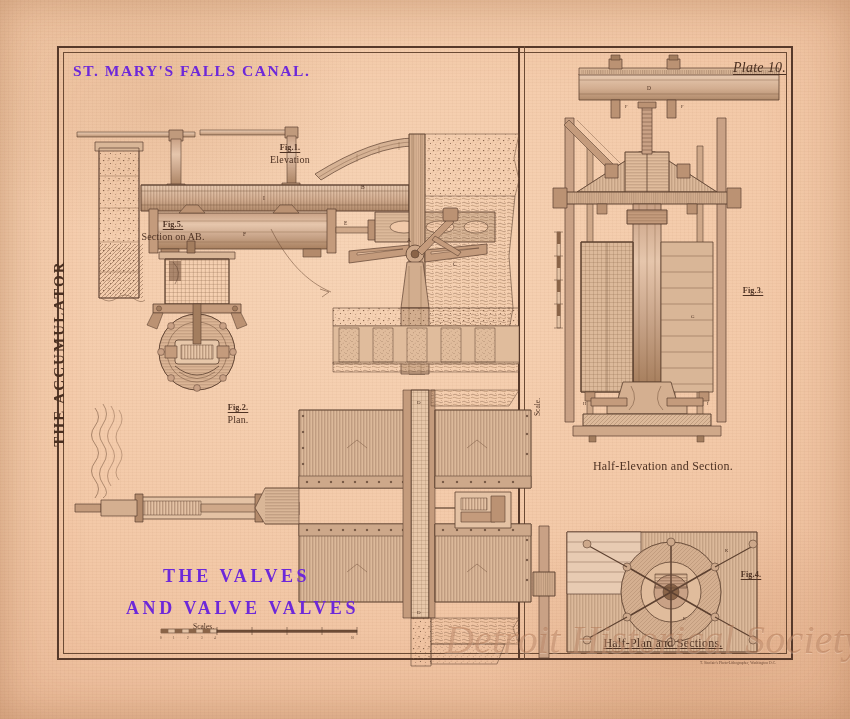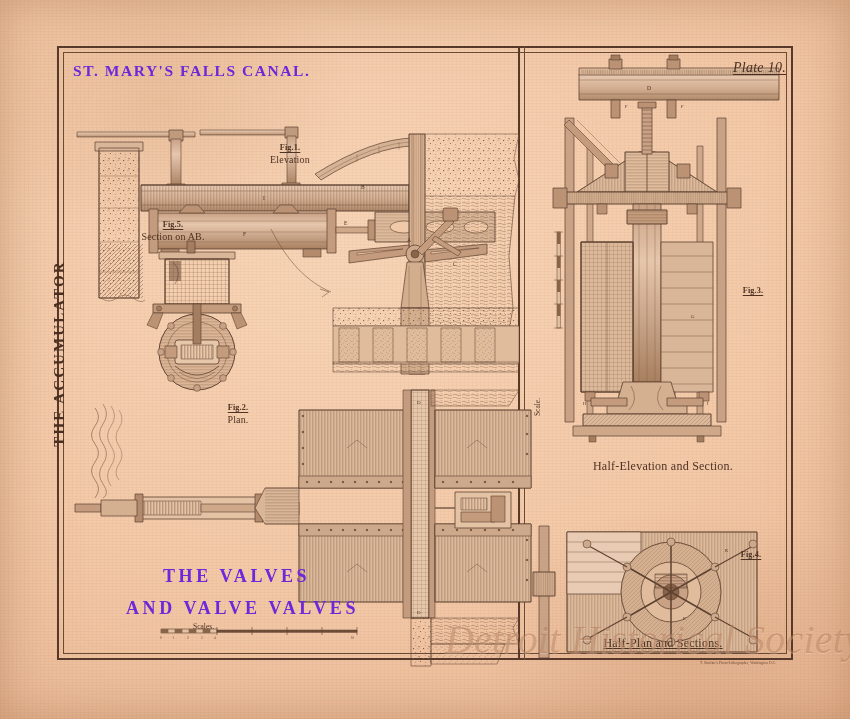--- a/index.html
+++ b/index.html
@@ -66,21 +66,21 @@
     color:#4a2f20;letter-spacing:.02em;text-decoration:underline;text-underline-offset:2px;text-align:right;
   }
 
   .figlbl{position:absolute;color:#4e3223;font-size:8.2px;text-align:center;white-space:nowrap;letter-spacing:.02em;}
   .figlbl .n{display:block;font-weight:700;text-decoration:underline;text-underline-offset:1.5px;}
   .figlbl .c{display:block;margin-top:1.5px;font-size:10px;}
   #fig1{left:250px;top:99px;width:80px;margin-top:44px;}
   #fig5{left:133px;top:220px;width:80px;}
   #fig2{left:203px;top:403px;width:70px;}
   #fig3{left:725px;top:258px;width:56px;margin-top:28px;}
-  #fig4{left:723px;top:550px;width:56px;}
+  #fig4{left:723px;top:570px;width:56px;}
   #cap3{left:578px;top:459px;width:170px;font-size:12px;}
   #cap4{left:573px;top:636px;width:180px;font-size:12px;text-decoration:underline;}
 
   #accum-title{
     position:absolute;left:-46px;top:345px;width:210px;
     transform:rotate(-90deg);transform-origin:50% 50%;
     font-size:15px;font-weight:700;letter-spacing:.14em;color:#4a2f20;text-align:center;white-space:nowrap;
   }
   #accum-scale{
     position:absolute;left:533px;top:437px;width:60px;

